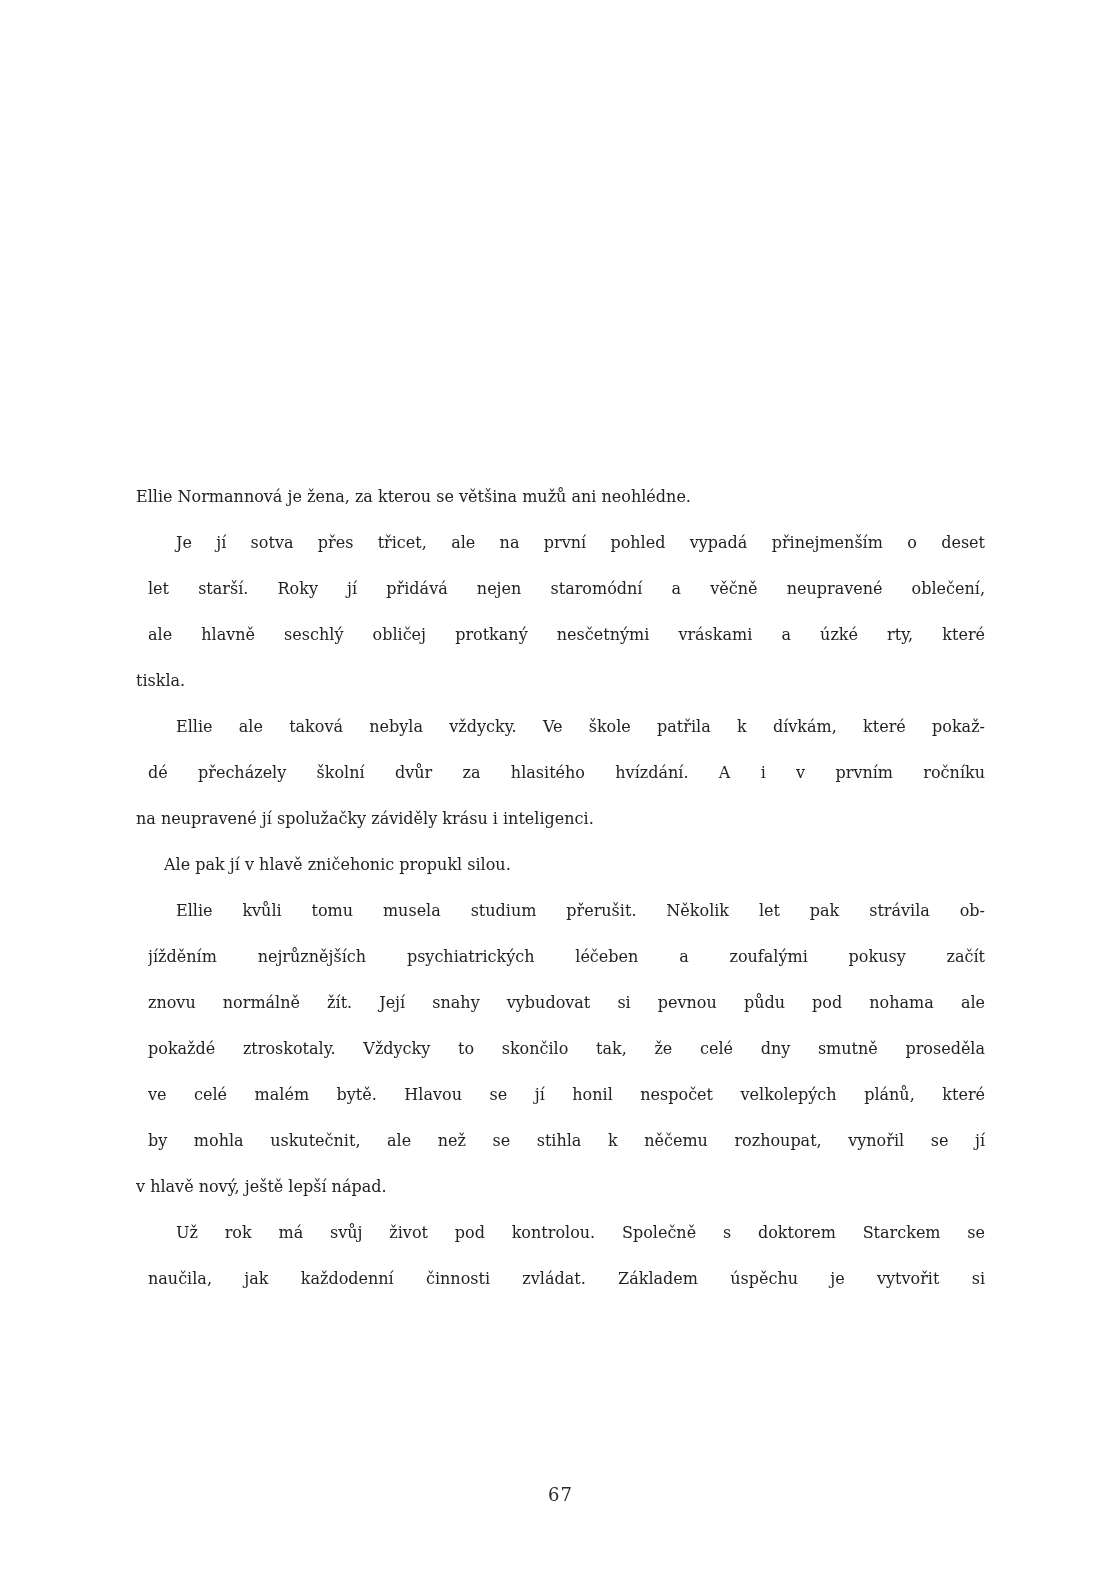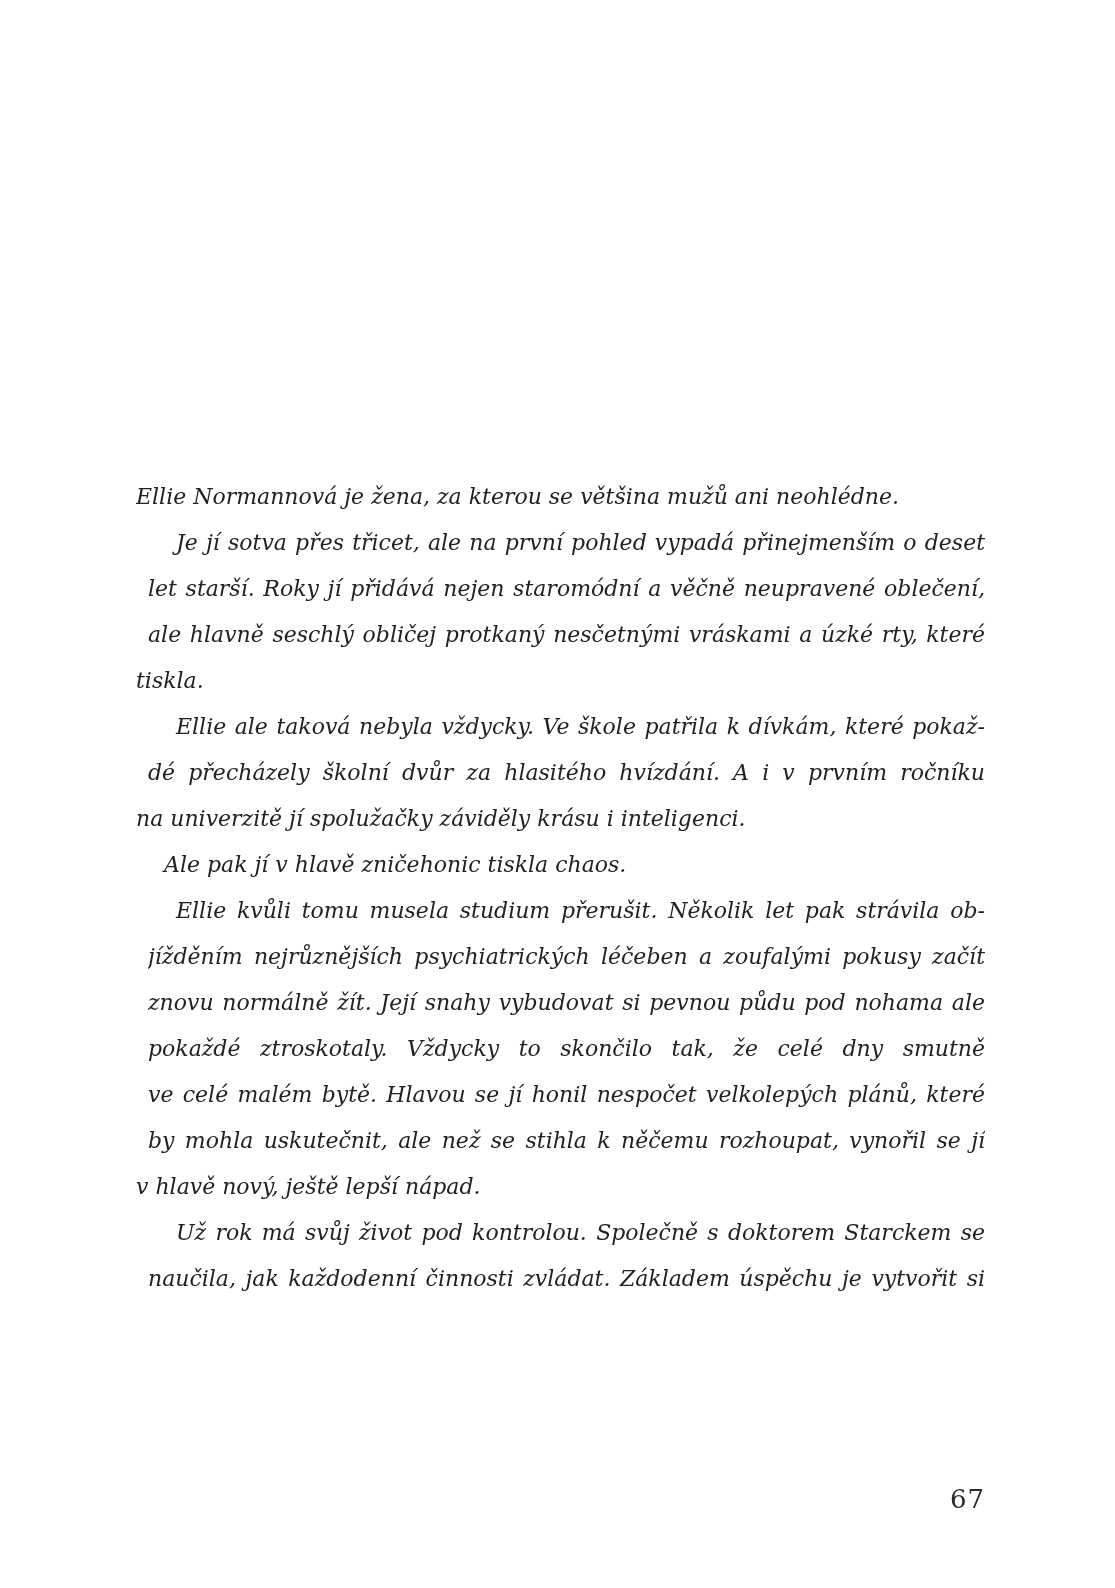--- a/index.html
+++ b/index.html
@@ -14,22 +14,21 @@
     background: #ffffff;
     overflow: hidden;
     font-family: "DejaVu Serif", serif;
   }
   .text-block {
     position: absolute;
     left: 136px;
     top: 474px;
     width: 849px;
     color: #222222;
-    font-style: italic;
-    font-size: 22px;
+    font-size: 16px;
   }
   .line {
     height: 46px;
     line-height: 46px;
     overflow: hidden;
     white-space: normal;
     text-align: left;
   }
   .line.just {
     text-align: justify;
@@ -37,41 +36,41 @@
     margin-left: 12px;
   }
   .line.indent {
     text-indent: 28px;
   }
   .page-number {
     position: absolute;
     left: 136px;
     top: 1484px;
     width: 849px;
-    text-align: right;
+    text-align: center;
     font-style: normal;
-    font-size: 26px;
+    font-size: 18px;
     color: #2a2a2a;
     letter-spacing: 1px;
   }
 </style>
 </head>
 <body>
 
 <div class="page">
   <div class="text-block" id="text-block">
       <div class="line">Ellie Normannová je žena, za kterou se většina mužů ani neohlédne.</div>
       <div class="line just indent">Je jí sotva přes třicet, ale na první pohled vypadá přinejmenším o deset</div>
       <div class="line just">let starší. Roky jí přidává nejen staromódní a věčně neupravené oblečení,</div>
       <div class="line just">ale hlavně seschlý obličej protkaný nesčetnými vráskami a úzké rty, které</div>
       <div class="line">tiskla.</div>
       <div class="line just indent">Ellie ale taková nebyla vždycky. Ve škole patřila k dívkám, které pokaž-</div>
       <div class="line just">dé přecházely školní dvůr za hlasitého hvízdání. A i v prvním ročníku</div>
-      <div class="line">na univerzitě jí spolužačky záviděly krásu i inteligenci.</div>
-      <div class="line indent">Ale pak jí v hlavě zničehonic tiskla chaos.</div>
+      <div class="line">na neupravené jí spolužačky záviděly krásu i inteligenci.</div>
+      <div class="line indent">Ale pak jí v hlavě zničehonic propukl silou.</div>
       <div class="line just indent">Ellie kvůli tomu musela studium přerušit. Několik let pak strávila ob-</div>
       <div class="line just">jížděním nejrůznějších psychiatrických léčeben a zoufalými pokusy začít</div>
       <div class="line just">znovu normálně žít. Její snahy vybudovat si pevnou půdu pod nohama ale</div>
       <div class="line just">pokaždé ztroskotaly. Vždycky to skončilo tak, že celé dny smutně proseděla</div>
       <div class="line just">ve celé malém bytě. Hlavou se jí honil nespočet velkolepých plánů, které</div>
       <div class="line just">by mohla uskutečnit, ale než se stihla k něčemu rozhoupat, vynořil se jí</div>
       <div class="line">v hlavě nový, ještě lepší nápad.</div>
       <div class="line just indent">Už rok má svůj život pod kontrolou. Společně s doktorem Starckem se</div>
       <div class="line just">naučila, jak každodenní činnosti zvládat. Základem úspěchu je vytvořit si</div>
     </div>

